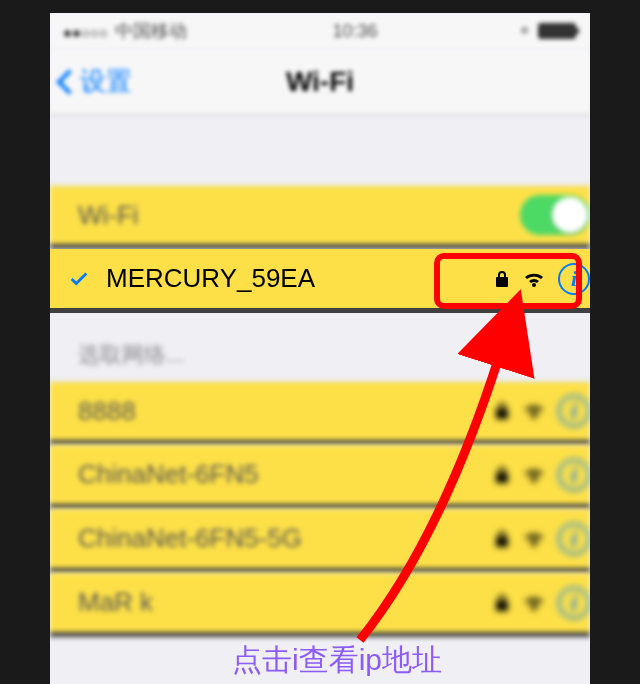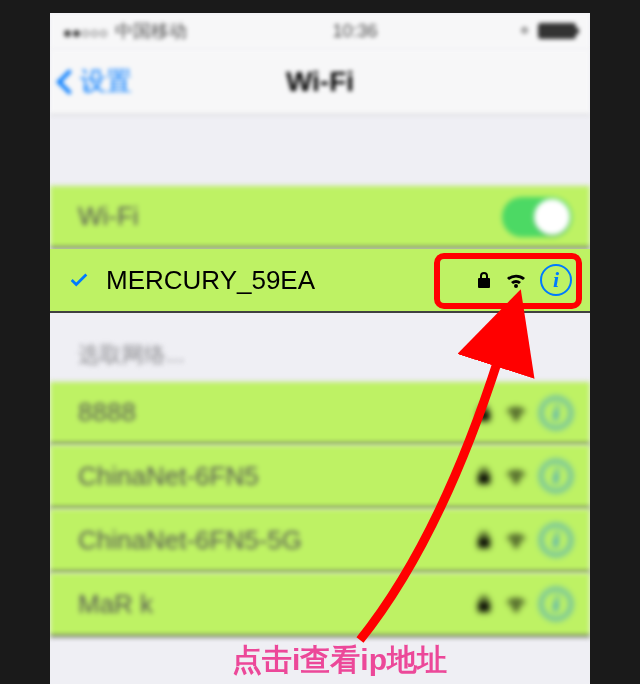--- a/index.html
+++ b/index.html
@@ -61,24 +61,24 @@
   .navtitle{
     position:absolute;left:0;right:0;text-align:center;
     font-size:28px;font-weight:600;color:#000;pointer-events:none;
   }
 
   
   .spacer { height:70px; }
   .spacer2 { height:16px; }
 
   .row{
-    background:#bef264;height:64px;
+    background:#fde047;height:64px;
     display:flex;align-items:center;
-    padding-left:28px;padding-right:18px;
-    border-bottom:2px solid #404040;
+    padding-left:28px;
+    border-bottom:5px solid #404040;
     font-size:26px;color:#000;
     position:relative;
   }
   .row.first{ border-top:1px solid #e0e0e3; }
   .row .label{ flex:1; }
   .row.blurred{ filter: blur(2.5px); }
   .row.blurred .label{ color:#555; }
 
   .sect-hdr{
     height:52px;display:flex;align-items:center;
@@ -126,21 +126,21 @@
   }
 
   
   .arrow-layer{
     position:absolute; left:0; top:0; width:100%; height:100%;
     pointer-events:none;
   }
   .caption{
     position:absolute;
     left:232px; top:640px;
-    color:#ec4899; font-size:30px; font-weight:700;
+    color:#8b5cf6; font-size:30px; font-weight:400;
     font-family: "PingFang SC","Helvetica Neue",Arial,sans-serif;
     pointer-events:none;
     white-space:nowrap;
   }
 </style>
 </head>
 <body>
 
 <div class="phone">
 

